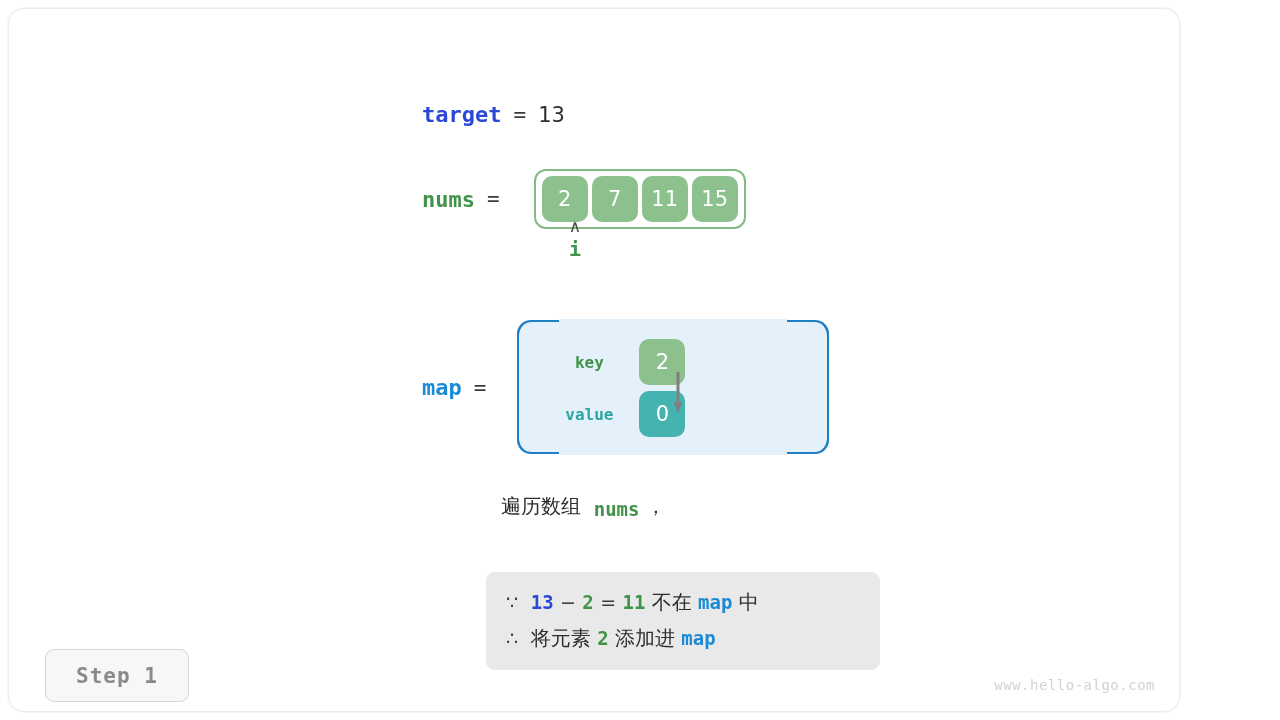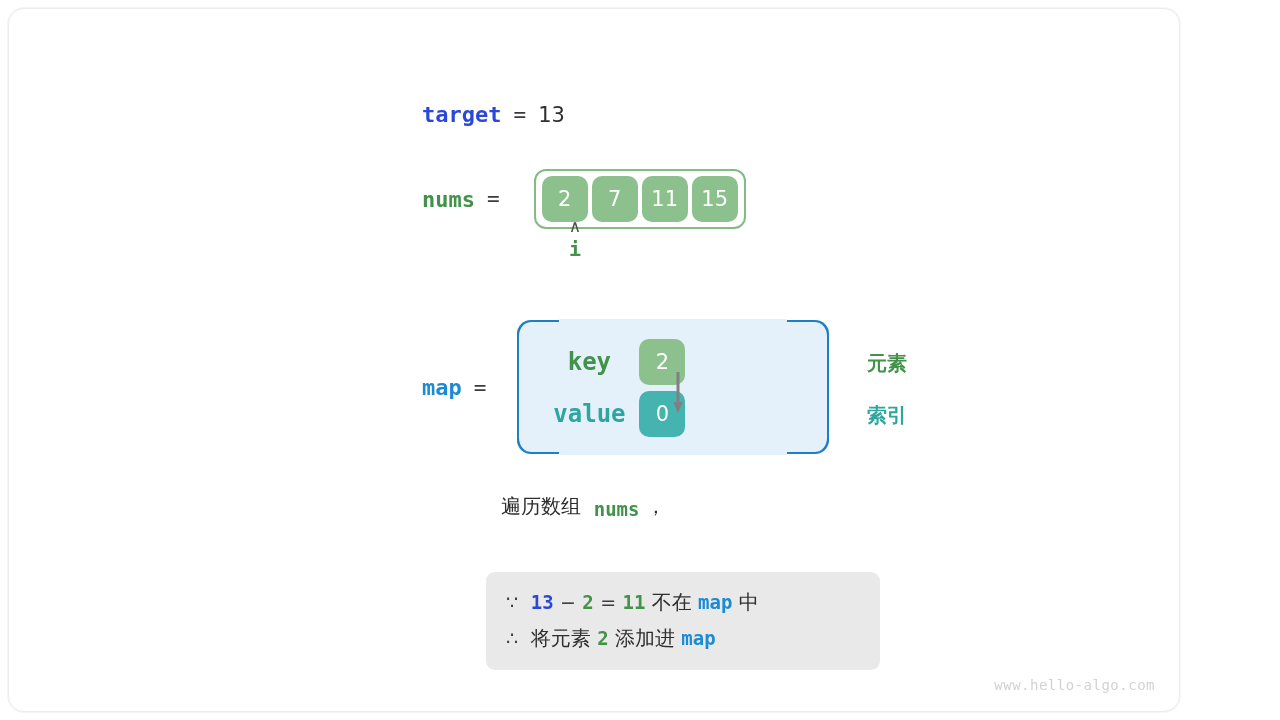--- a/index.html
+++ b/index.html
@@ -145,21 +145,21 @@
     left: 20px;
   }
   #map-key-line   { top: 17px; }
   #map-value-line { top: 69px; }
 
   .kv-label {
     width: 100px;
     text-align: center;
     font-family: "DejaVu Sans Mono", monospace;
     font-weight: bold;
-    font-size: 24px;
+    font-size: 16px;
   }
   .kv-label.key   { color: #42924a; }
   .kv-label.value { color: #2da5a0; }
 
   .kv-box {
     width: 46px;
     height: 46px;
     border-radius: 10px;
     display: flex;
     align-items: center;
@@ -311,24 +311,20 @@
         <span class="kv-box value-box">0</span>
       </div>
 
       <svg id="kv-arrow" viewBox="0 0 10 42">
         <line x1="5" y1="0" x2="5" y2="32" stroke="#808080" stroke-width="3"></line>
         <polygon points="5,41 0.5,30 9.5,30" fill="#808080"></polygon>
       </svg>
     </div>
   </div>
 
-  <div id="legend">
-    <div id="legend-element">元素</div>
-    <div id="legend-index">索引</div>
-  </div>
 
   <div id="explain-title">
     <span>遍历数组</span>
     <span>&nbsp;&nbsp;</span>
     <span class="mono t-green">nums</span>
     <span>&nbsp;</span>
     <span>，</span>
   </div>
 
   <div id="explain-box">
@@ -358,16 +354,17 @@
       <span>将元素</span>
       <span>&nbsp;</span>
       <span class="mono t-green">2</span>
       <span>&nbsp;</span>
       <span>添加进</span>
       <span>&nbsp;</span>
       <span class="mono t-cyan">map</span>
     </div>
   </div>
 
+  <div id="step-badge">Step 1</div>
 
   <div id="watermark">www.hello-algo.com</div>
 
 </div>
 
 </body></html>

